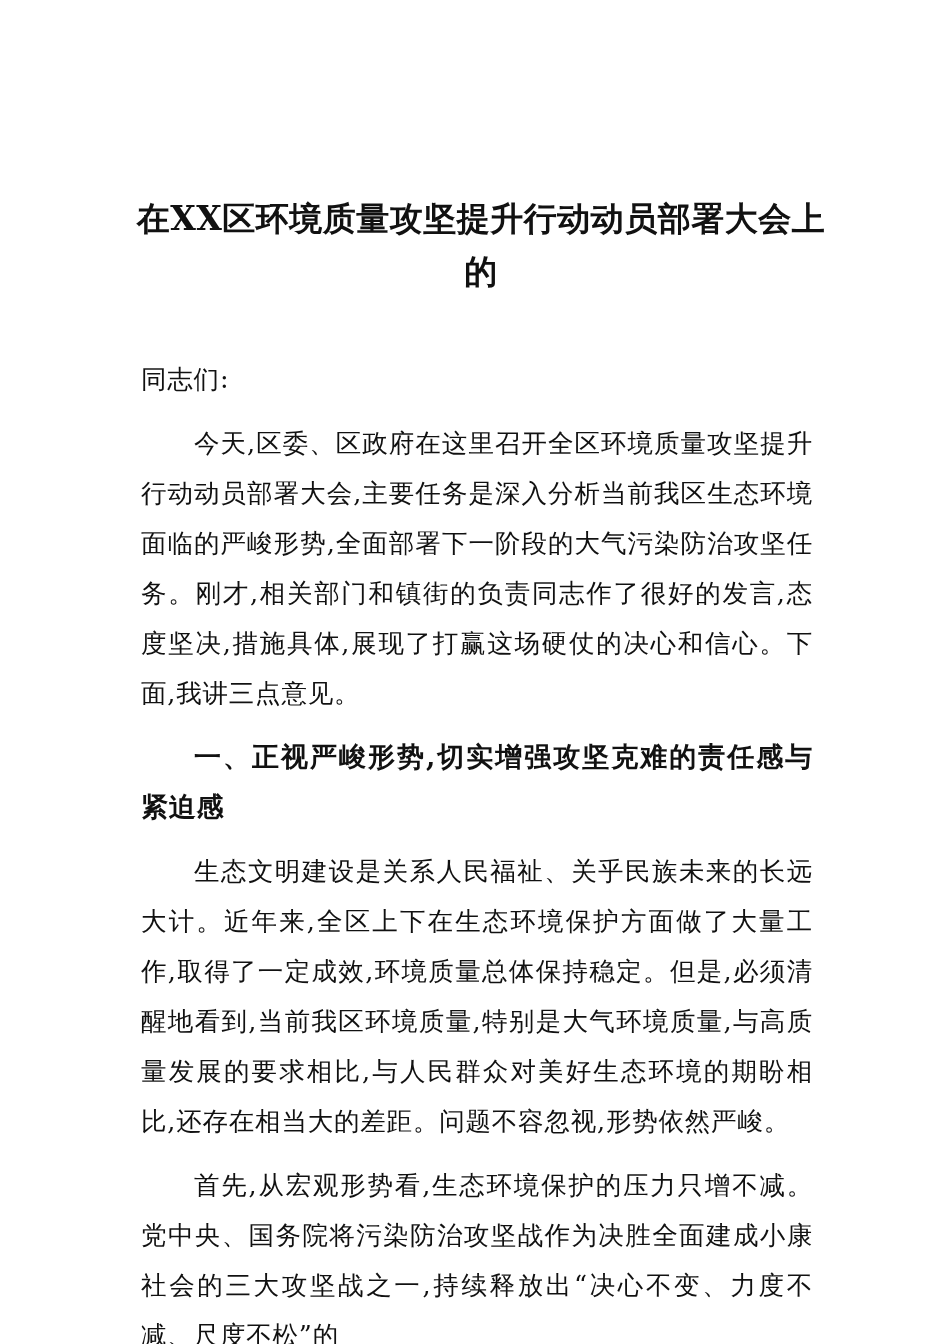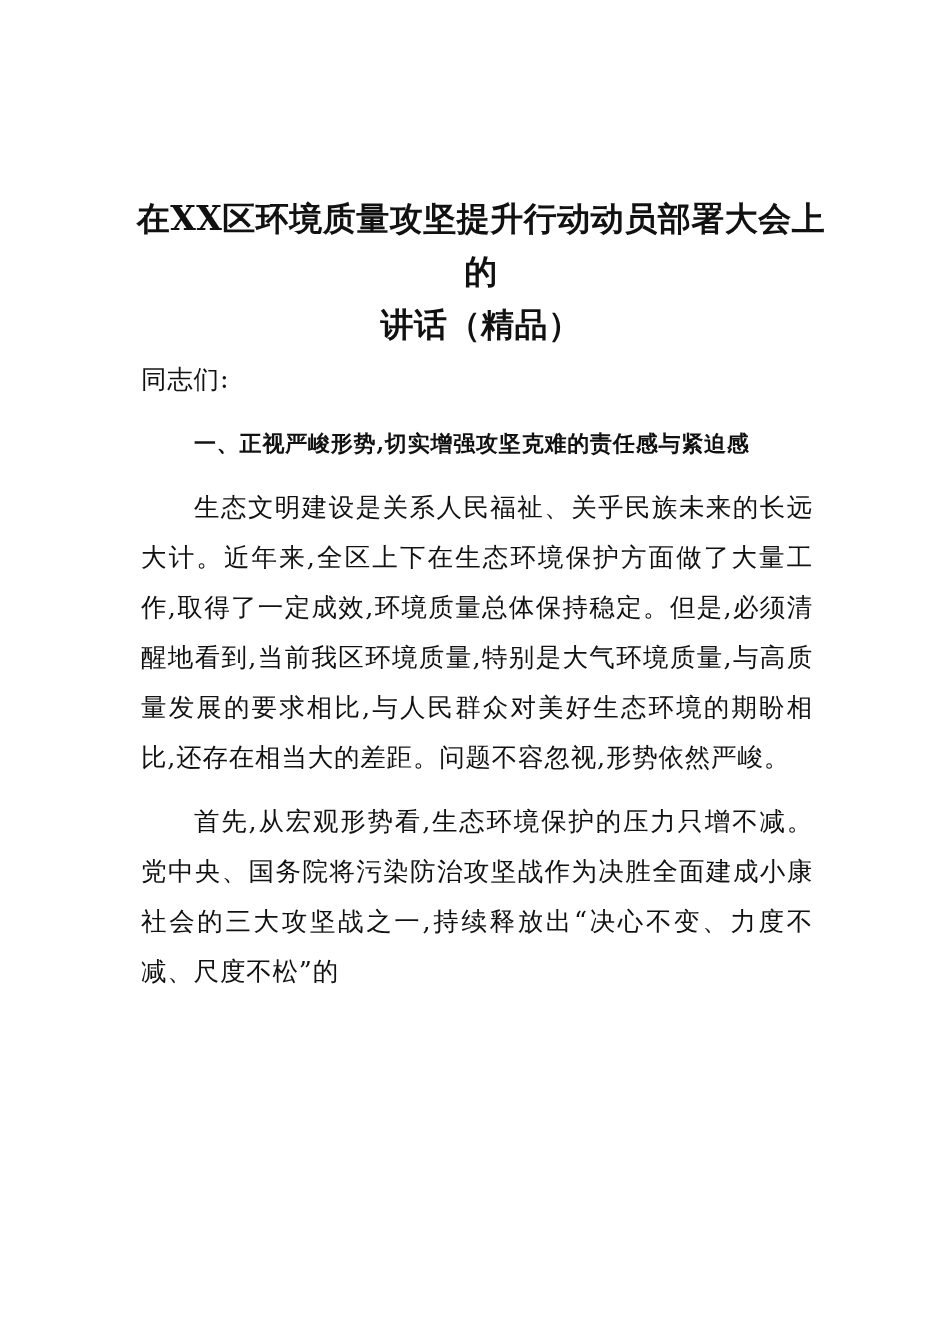--- a/index.html
+++ b/index.html
@@ -46,32 +46,32 @@
     .body-text p {
       margin: 14px;
     }
     .indent {
       text-indent: 53px;
     }
     .heading {
       font-weight: bold;
       text-indent: 53px;
       margin: 0;
-      font-size: 22px;
+      font-size: 27px;
       line-height: 50px;
     }
   </style>
 </head>
 <body>
 
 <div class="page">
   <h1 class="title">
     <span>在XX区环境质量攻坚提升行动动员部署大会上的</span><br>
-    <span>讲话（精品）</span>
   </h1>
 
   <div class="body-text">
     <p>同志们:</p>
+    <p class="indent">今天,区委、区政府在这里召开全区环境质量攻坚提升行动动员部署大会,主要任务是深入分析当前我区生态环境面临的严峻形势,全面部署下一阶段的大气污染防治攻坚任务。刚才,相关部门和镇街的负责同志作了很好的发言,态度坚决,措施具体,展现了打赢这场硬仗的决心和信心。下面,我讲三点意见。</p>
     <p class="heading">一、正视严峻形势,切实增强攻坚克难的责任感与紧迫感</p>
     <p class="indent">生态文明建设是关系人民福祉、关乎民族未来的长远大计。近年来,全区上下在生态环境保护方面做了大量工作,取得了一定成效,环境质量总体保持稳定。但是,必须清醒地看到,当前我区环境质量,特别是大气环境质量,与高质量发展的要求相比,与人民群众对美好生态环境的期盼相比,还存在相当大的差距。问题不容忽视,形势依然严峻。</p>
     <p class="indent">首先,从宏观形势看,生态环境保护的压力只增不减。党中央、国务院将污染防治攻坚战作为决胜全面建成小康社会的三大攻坚战之一,持续释放出“决心不变、力度不减、尺度不松”的</p>
   </div>
 </div>
 
 </body></html>

